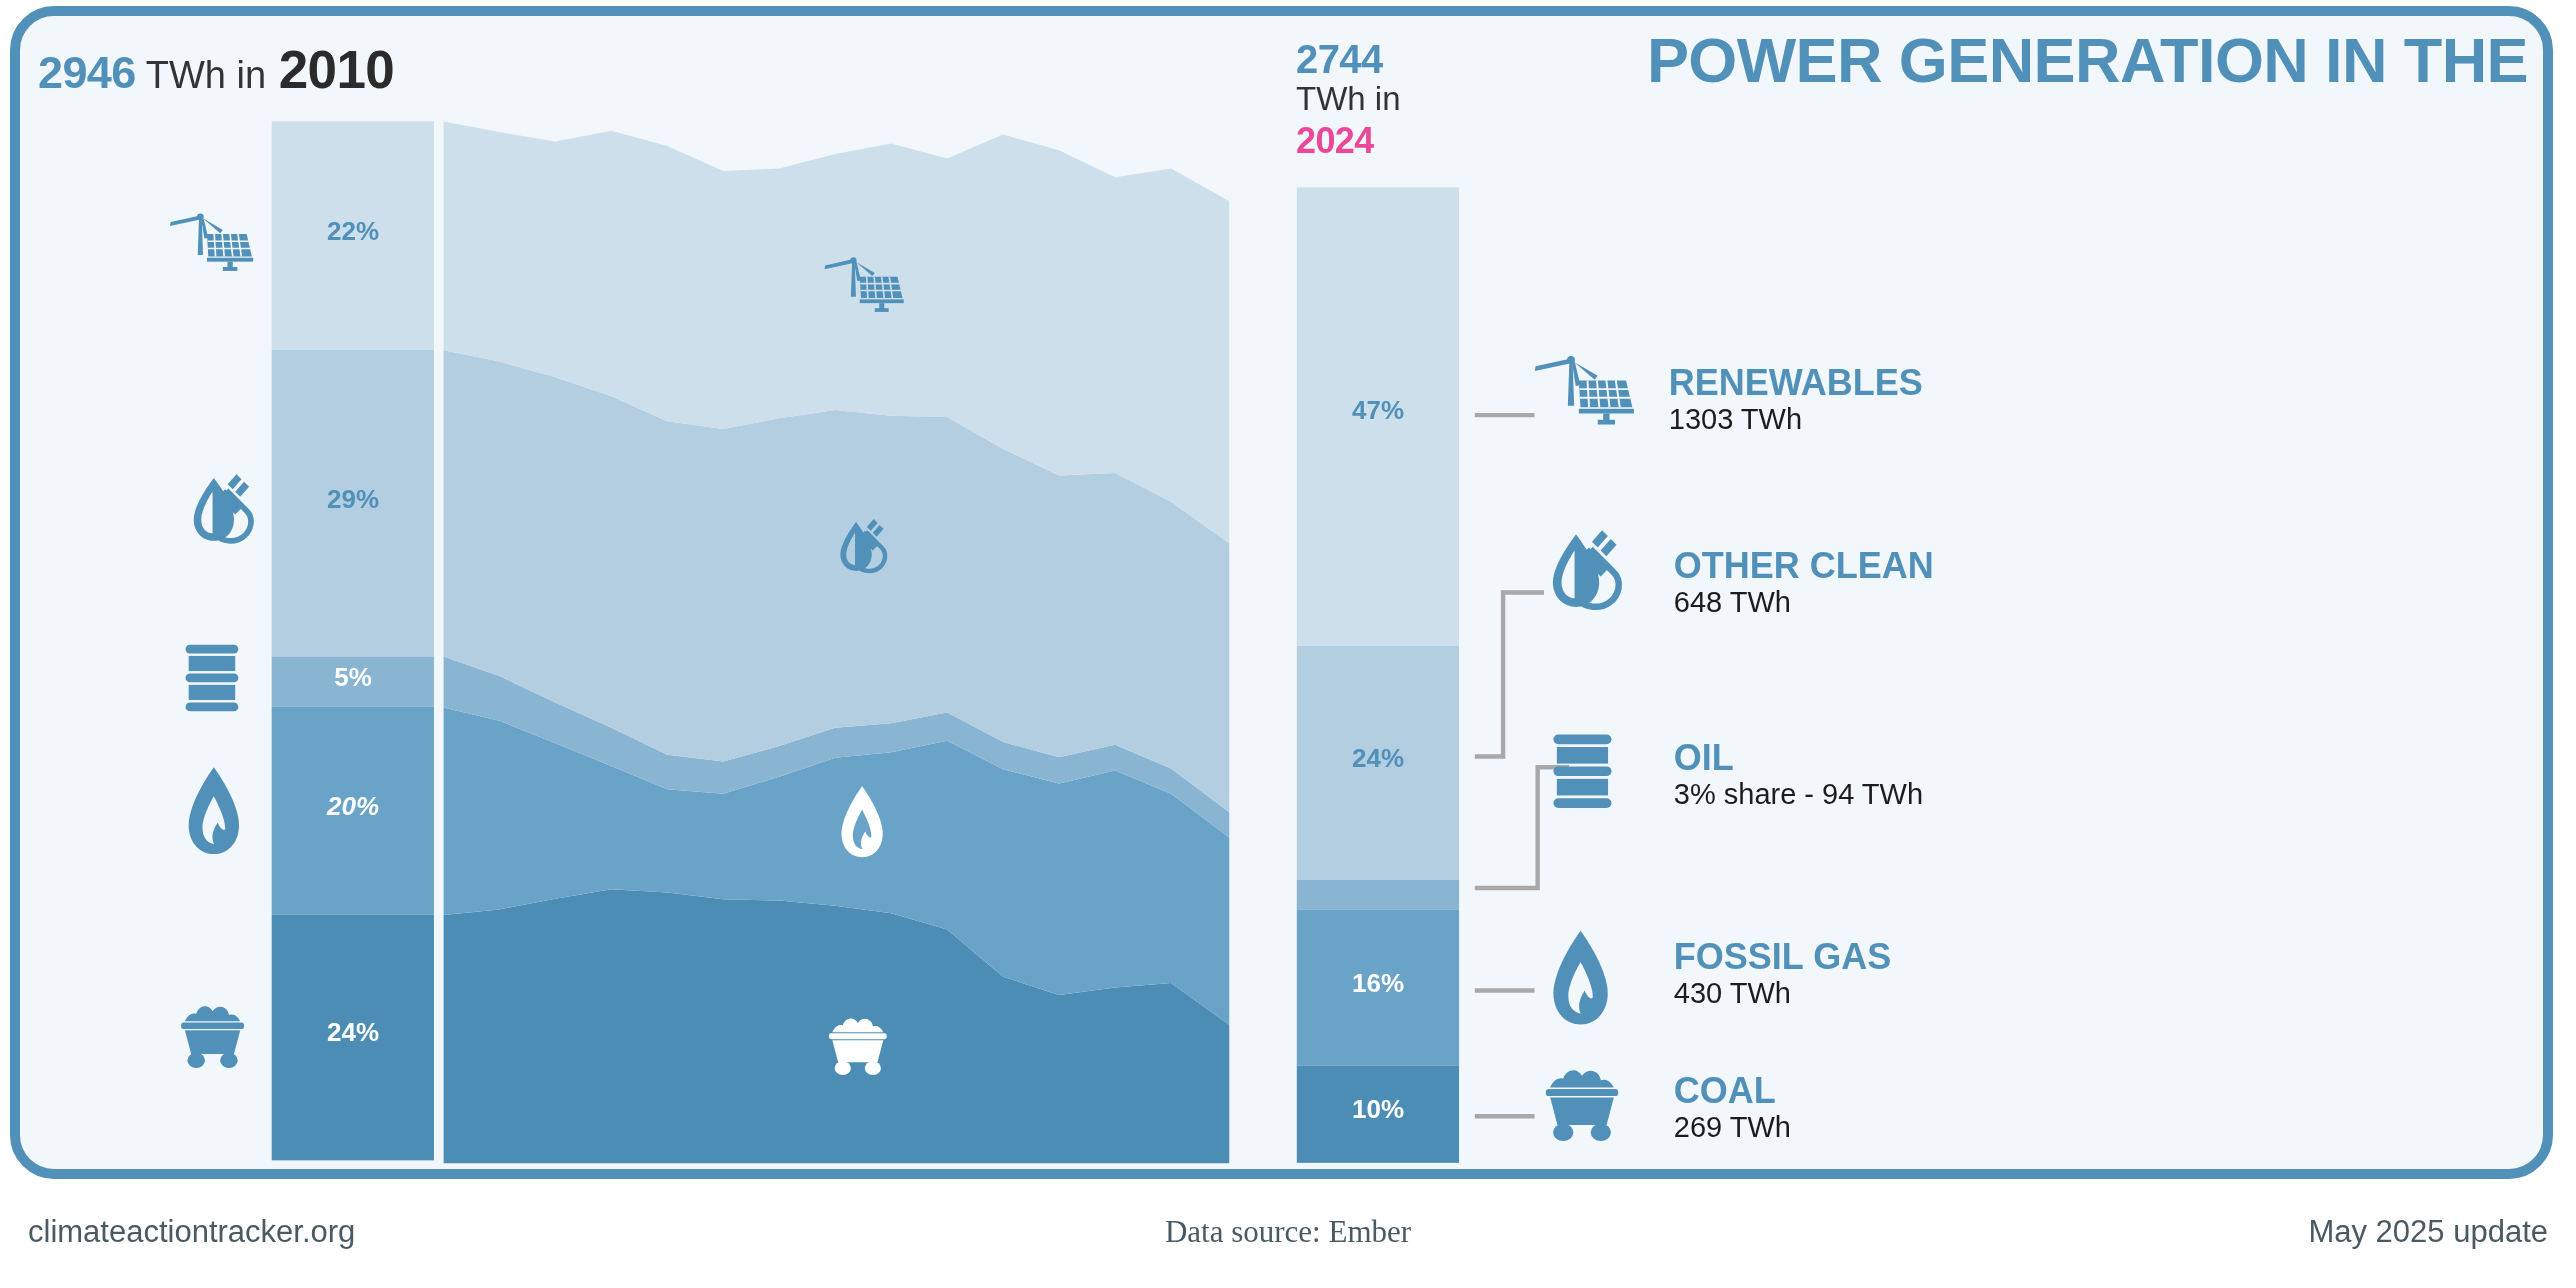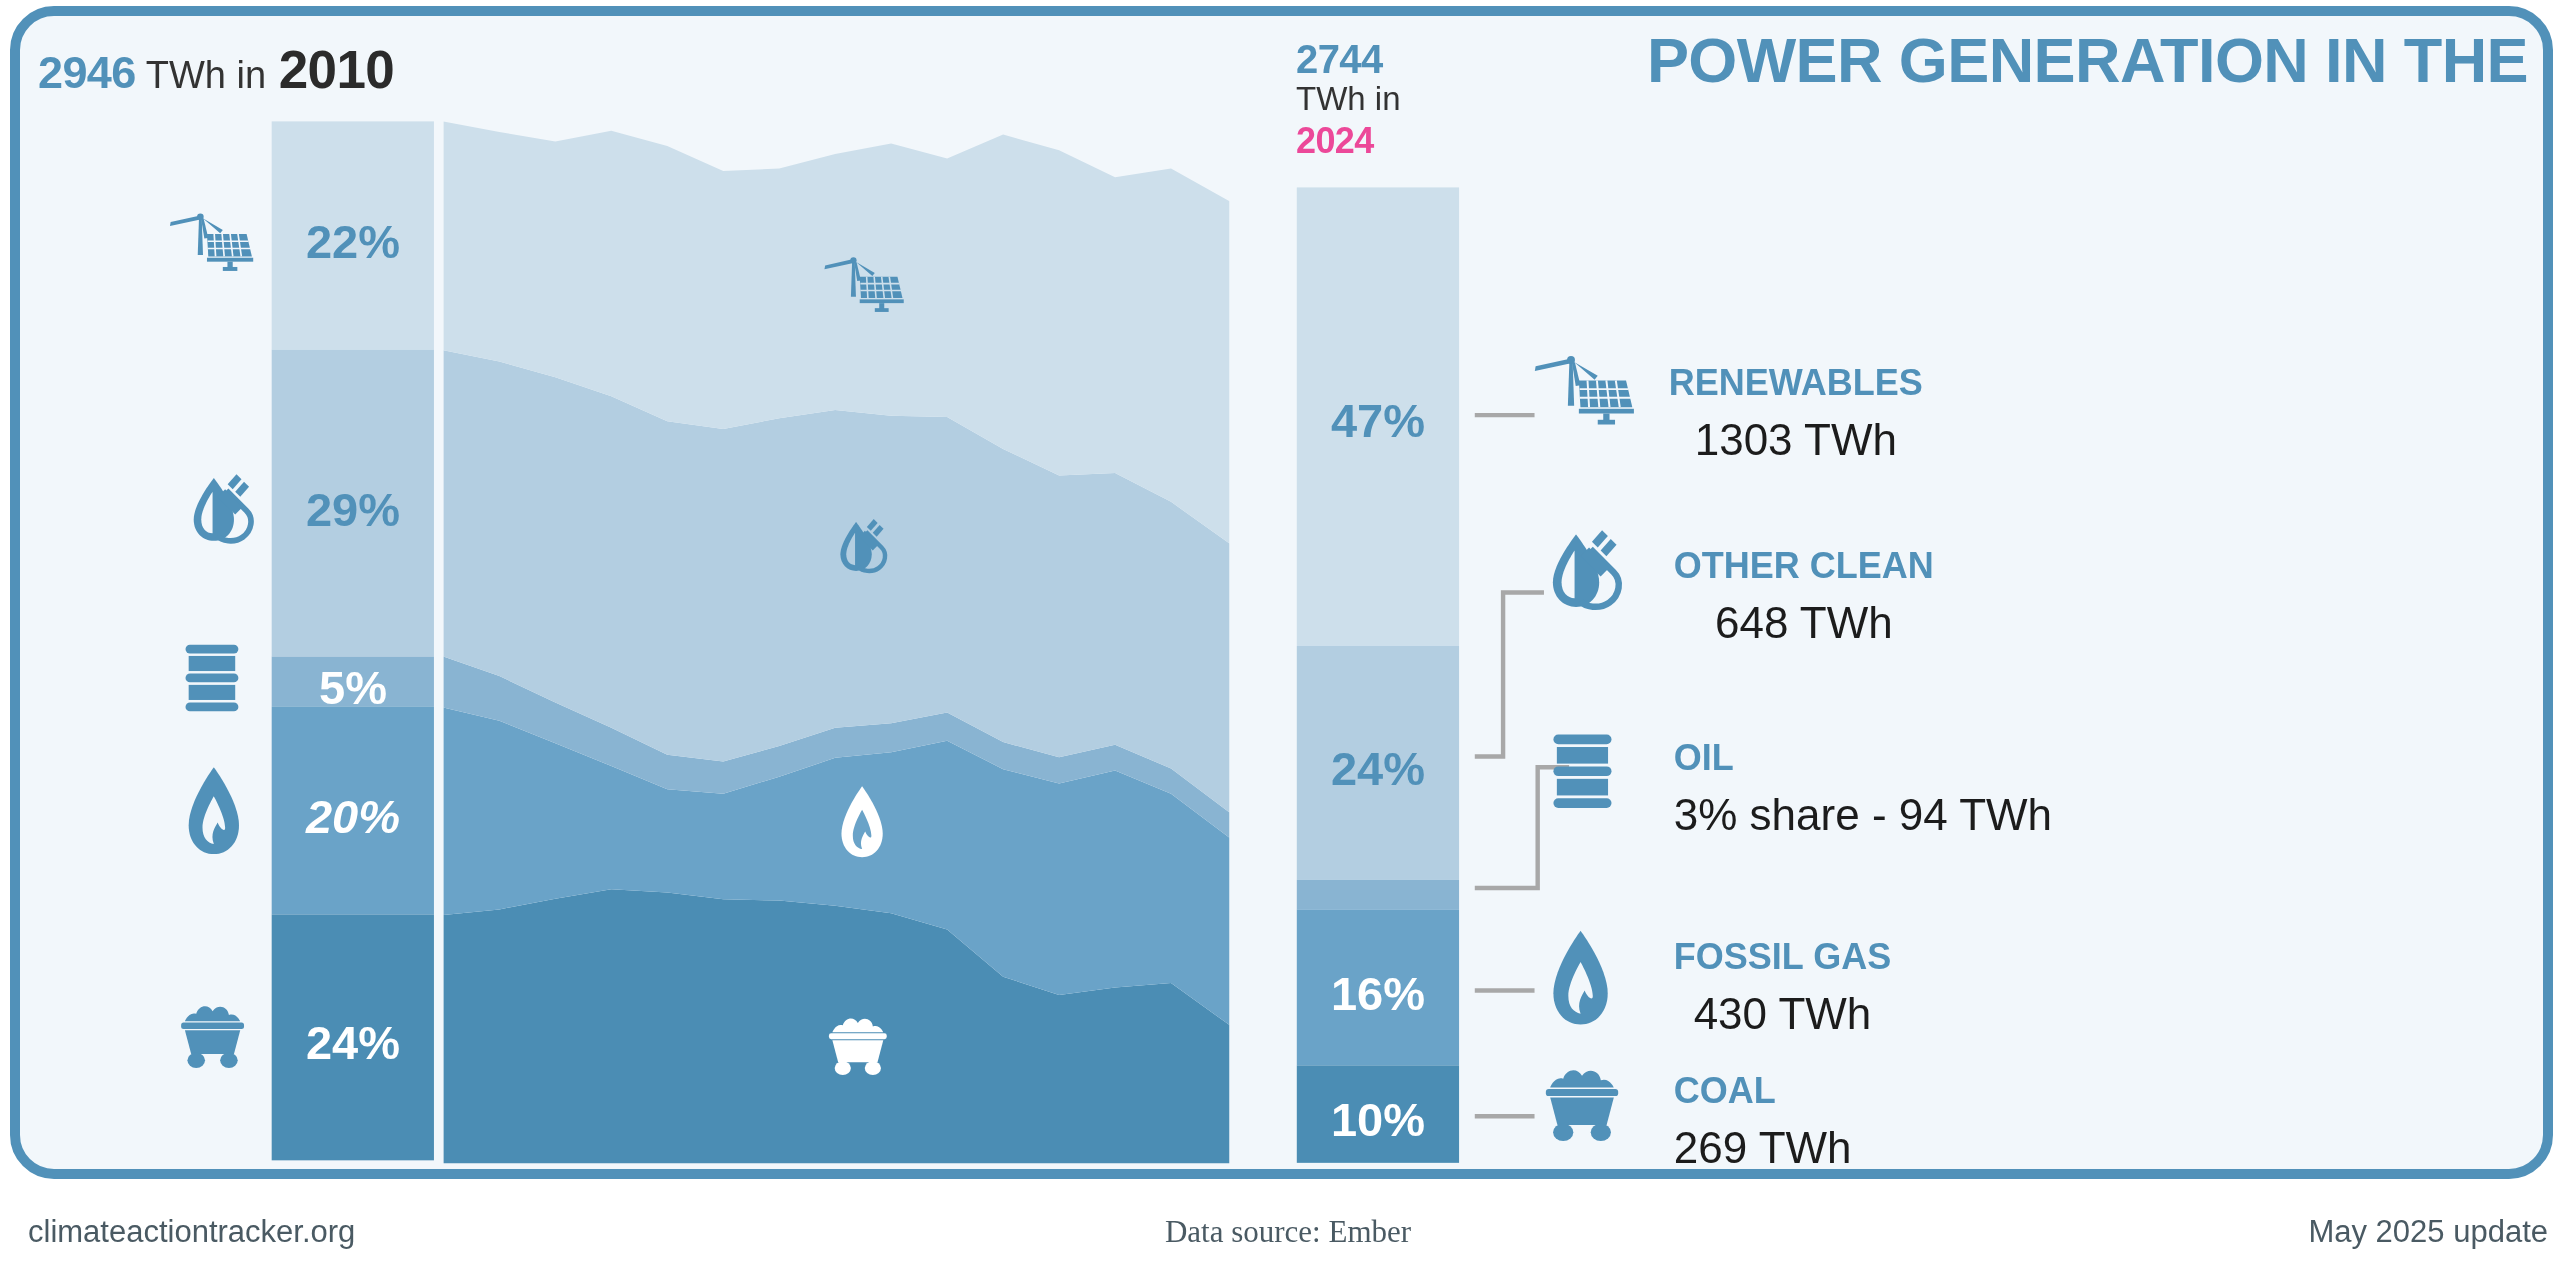--- a/index.html
+++ b/index.html
@@ -47,35 +47,35 @@
   .title .l1{display:block;font-size:63px;}
   .title .l2{display:block;font-size:78px;margin-top:1.3px;}
 
   
   .chart-wrap{position:absolute;left:0;top:0;width:2576px;height:1288px;}
   .chart-svg{position:absolute;left:0;top:0;}
 
   
   .barlabel{
     position:absolute;
-    font-size:47px;font-weight:bold;
+    font-size:26px;font-weight:bold;
     text-align:center;
     line-height:1;
   }
 
   
   .legend-item{position:absolute;display:flex;align-items:center;}
   .legend-txt{margin-left:8.8px;}
   .legend-name{
     font-size:36px;font-weight:bold;color:#5191b9;
     letter-spacing:0px;line-height:1.04;white-space:nowrap;
   }
   .legend-val{
-    font-size:44px;font-weight:400;color:#1c1c1c;
-    line-height:1.1;white-space:nowrap;margin-top:15px;text-align:center;
+    font-size:29px;font-weight:400;color:#1c1c1c;
+    line-height:1.1;white-space:nowrap;margin-top:3px;
   }
 
   
   .footer{
     position:absolute;left:0;top:1201px;width:2576px;height:75px;
     color:#4a5a63;font-size:31px;
   }
   .f-left{position:absolute;left:28px;top:12.6px;}
   .f-mid{position:absolute;left:0;top:12.6px;width:2576px;text-align:center;font-family:Liberation Serif, serif;}
   .f-right{position:absolute;right:28px;top:12.6px;}

